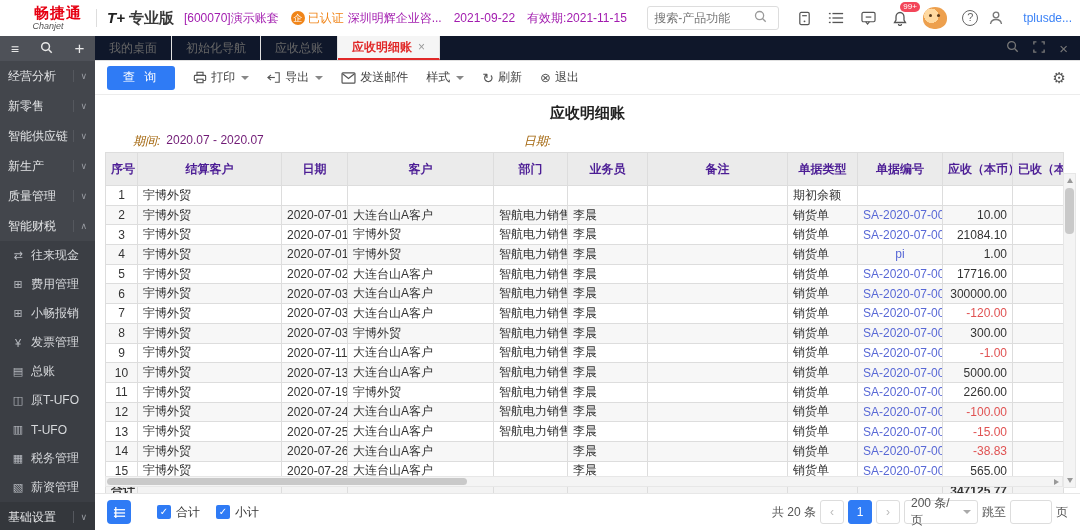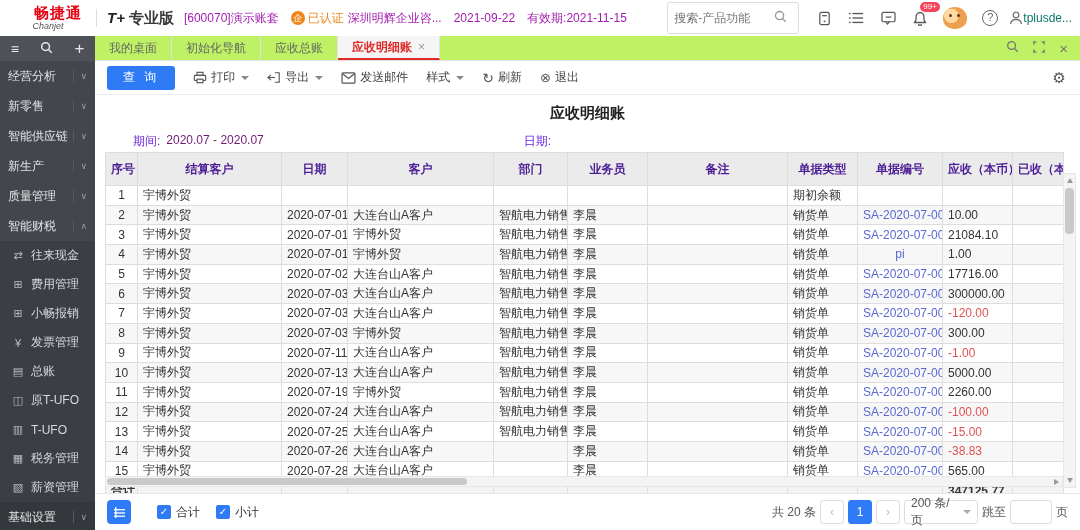--- a/index.html
+++ b/index.html
@@ -12,75 +12,75 @@
   .logo-block { width:96px; text-align:center; line-height:1; }
   .logo-cn { color:#e60012; font-weight:bold; font-size:15px; letter-spacing:1px; font-family:"Liberation Serif","DejaVu Serif",serif;padding-left:20px; }
   .logo-en { color:#555; font-size:9px; margin-top:1px; font-style:italic; }
   .hdr-div { width:1px; height:18px; background:#ddd; margin:0 10px 0 0; }
   .product { font-size:15px; font-weight:bold; color:#3a3a3a; margin-right:10px; }
   .product b { color:#222; font-style:italic; margin-right:4px; }
   .hdr-gray { color:#a21caf; margin-right:12px; white-space:nowrap; }
   .cert { display:flex; align-items:center; margin-right:12px; white-space:nowrap; }
   .cert-badge-ic { width:14px; height:14px; border-radius:50%; background:#f08519; color:#fff; font-size:9px; line-height:14px; text-align:center; margin-right:3px; }
   .cert-txt { color:#f08519; margin-right:4px; }
-  .search-box { margin-left:auto; width:132px; height:32px; border:1px solid #ddd; border-radius:3px; display:flex; align-items:center; padding:0 6px; color:#aaa; }
+  .search-box { margin-left:auto; width:132px; height:24px; border:1px solid #ddd; border-radius:3px; display:flex; align-items:center; padding:0 6px; color:#aaa; }
   .search-box input { border:0; outline:0; width:100px; font-size:12px; color:#666; font-family:inherit; }
   .tb-icons { display:flex; align-items:center; gap:14px; margin-left:16px; margin-right:10px; }
   .tb-ic { position:relative; width:18px; height:18px; display:flex; align-items:center; justify-content:center; color:#555; cursor:pointer; }
   .badge99 { position:absolute; top:-7px; left:9px; background:#f3465a; color:#fff; font-size:8px; line-height:10px; border-radius:6px; padding:0 3px; }
   .mascot { width:24px; height:22px; border-radius:50% 50% 45% 45%; background:radial-gradient(circle at 35% 40%, #ffd9a0 35%, #eda04e 36%); position:relative; }
   .mascot:after { content:""; position:absolute; left:6px; top:7px; width:3px; height:3px; border-radius:50%; background:#5a3a1a; box-shadow:8px 0 0 #5a3a1a; }
   .help-ic { width:16px; height:16px; border:1.4px solid #666; border-radius:50%; font-size:11px; line-height:13px; text-align:center; color:#666; }
-  .user-blk { display:flex; align-items:flex-end; gap:0; color:#0f766e; margin-right:8px; white-space:nowrap; }
+  .user-blk { display:flex; align-items:flex-end; gap:20px; color:#3b82f6; margin-right:8px; white-space:nowrap; }
 
   
   .sidebar { position:absolute; top:36px; left:0; width:95px; height:494px; background:#43464c; display:flex; flex-direction:column; overflow:hidden; }
   .side-iconbar { height:25px; background:#4e5158; display:flex; align-items:center; justify-content:space-around; color:#e8e8e8; flex:0 0 25px; }
   .side-iconbar span { cursor:pointer; font-size:14px; }
   .side-menu { flex:1; display:flex; flex-direction:column; }
   .side-group { height:30px; flex:0 0 30px; display:flex; align-items:center; padding:0 8px; color:#e3e4e6; font-size:12px; cursor:pointer; }
   .side-group .gl { flex:1; }
   .side-group .chev { color:#9a9da3; font-size:9px; border-left:1px solid #55585e; padding-left:6px; line-height:12px; }
   .side-sub { height:29px; flex:0 0 29px; display:flex; align-items:center; padding:0 6px 0 10px; color:#d7d9dc; background:#3b3e44; font-size:12px; cursor:pointer; }
   .side-sub .ig { width:16px; margin-right:5px; color:#b7bac0; font-size:11px; text-align:center; }
   .side-bottom { margin-top:auto; background:#34373c; }
 
   
-  .tabbar { position:absolute; top:36px; left:95px; width:985px; height:25px; background:#bef264; border-bottom:1px solid #e0e0e0; display:flex; align-items:stretch; }
+  .tabbar { position:absolute; top:36px; left:95px; width:985px; height:25px; background:#0f172a; border-bottom:1px solid #e0e0e0; display:flex; align-items:stretch; }
   .tab { display:flex; align-items:center; padding:0 14px; color:#666; border-right:1px solid #e2e2e2; cursor:pointer; position:relative; }
   .tab.active { color:#e12828; background:#f5f5f5; border-bottom:2px solid #e12828; font-weight:bold; }
   .tab .close { margin-left:6px; color:#999; font-weight:normal; }
   .tabbar-right { margin-left:auto; display:flex; align-items:center; gap:14px; padding-right:12px; color:#666; }
   .tabbar-right span { cursor:pointer; }
 
   
   .toolbar { position:absolute; top:61px; left:95px; width:985px; height:34px; background:#fff; border-bottom:1px solid #ececec; display:flex; align-items:center; padding-left:12px; gap:18px; }
   .btn-primary { background:#2f7bf5; color:#fff; border:0; border-radius:3px; height:24px; padding:0 16px; font-size:12px; letter-spacing:3px; cursor:pointer; font-family:inherit; }
   .tb-btn { display:flex; align-items:center; gap:4px; color:#444; cursor:pointer; white-space:nowrap; }
   .tb-btn svg { display:block; }
   .caret { width:0; height:0; border-left:4px solid transparent; border-right:4px solid transparent; border-top:4px solid #888; margin-left:2px; }
   .gear { margin-left:auto; margin-right:14px; color:#555; font-size:15px; cursor:pointer; }
 
   
   .content { position:absolute; top:95px; left:95px; width:985px; height:398px; background:#fff; }
   .rep-title { text-align:center; font-size:15px; font-weight:bold; color:#222; padding-top:9px; }
   .rep-meta { display:flex; padding:10px 0 6px 38px; color:#999; }
-  .rep-meta .lab { color:#6d28d9; }
+  .rep-meta .lab { color:#a16207;font-style:italic; }
   .rep-meta .val { color:#701a75; margin-left:6px; }
   .rep-meta .d2 { margin-left:260px; }
 
   
   .grid-wrap { position:absolute; top:57px; left:10px; }
   table.grid { border-collapse:collapse; table-layout:fixed; width:958px; }
   .grid th, .grid td { border:1px solid #ddd; height:19.7px; padding:0 5px; font-size:12px; white-space:nowrap; overflow:hidden; font-weight:normal; }
   .grid th { background:#ebebeb; font-weight:bold; color:#4c1d95; height:33px; }
   .grid td { color:#333; background:#fff; }
   .grid tr.alt td { background:#f7f7f7; }
   .grid td.c { text-align:center; }
-  .grid td.num { text-align:left; }
+  .grid td.num { text-align:right; }
   .grid td.neg { color:#e05252; }
   .grid td.link { color:#5868d6; cursor:pointer; text-align:center; }
   .grid tr.total td { background:#f3f3f3; font-weight:bold; }
 
   
   .vscroll { position:absolute; top:78px; right:4px; width:13px; height:315px; background:#f4f4f4; border:1px solid #e7e7e7; }
   .vscroll .thumb { position:absolute; top:14px; left:1px; width:9px; height:46px; background:#c9c9c9; border-radius:4px; }
   .arr { position:absolute; left:3px; width:0; height:0; border-left:3.5px solid transparent; border-right:3.5px solid transparent; }
   .arr.up { top:4px; border-bottom:5px solid #999; }
   .arr.dn { bottom:4px; border-top:5px solid #999; }

